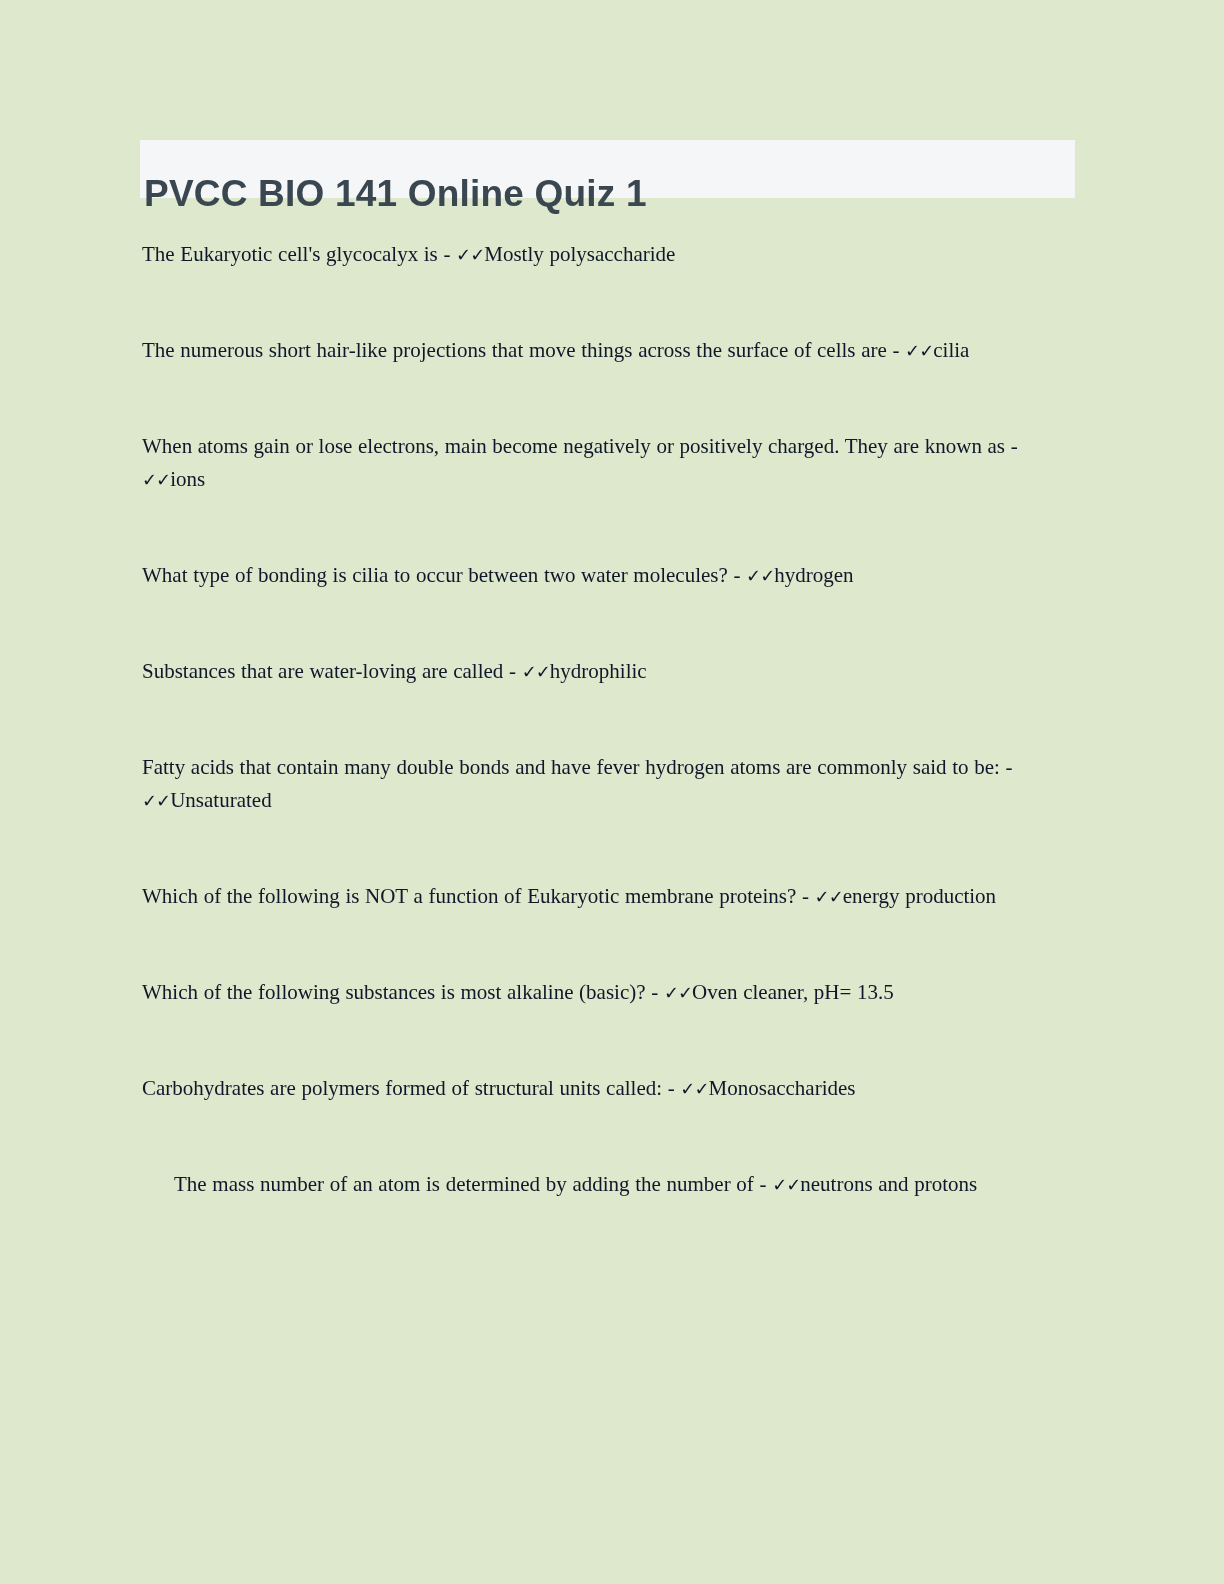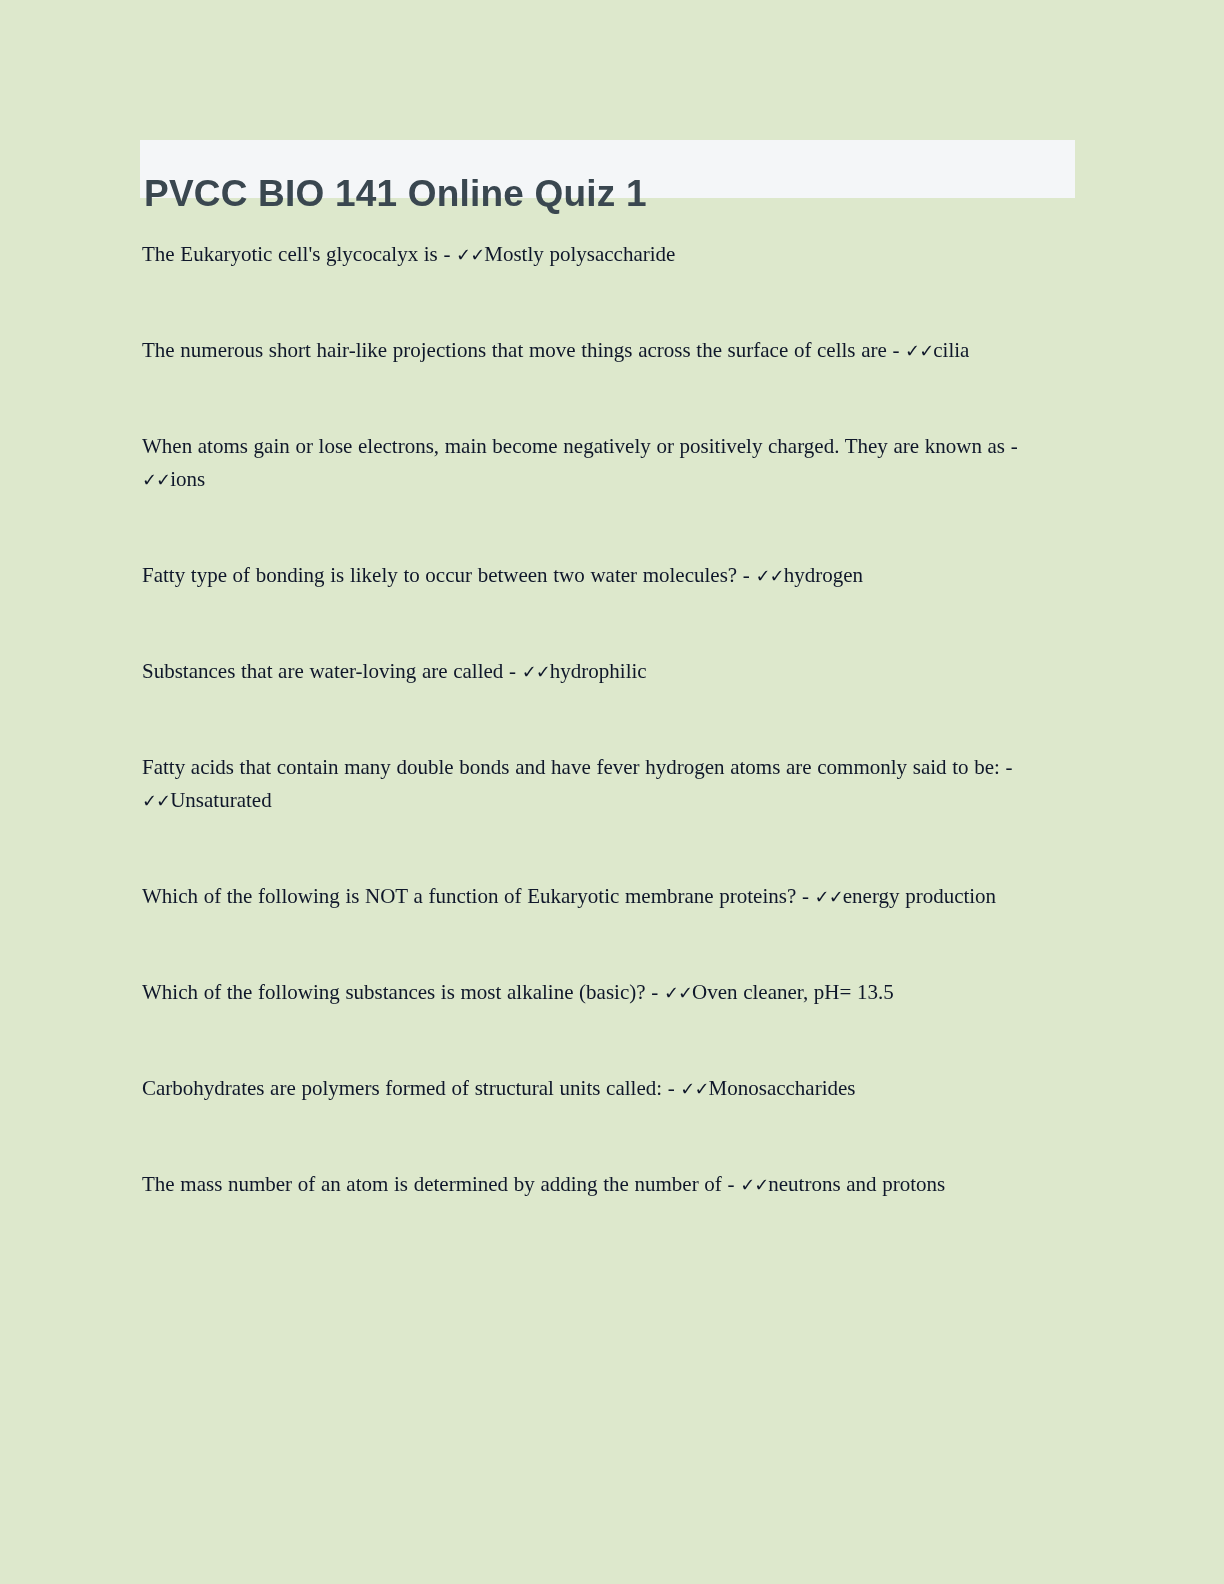--- a/index.html
+++ b/index.html
@@ -49,40 +49,41 @@
   .qa-item {
     font-family: "Liberation Serif", serif;
     font-size: 21px;
     line-height: 33px;
     color: #0f172a;
     margin: 0 0 63px 0;
     word-spacing: 0.4px;
   }
   .qa-item:last-child {
     margin-bottom: 0;
+    margin-left: 32px;
   }
   .qa-item .check {
     font-family: "DejaVu Sans", sans-serif;
     font-size: 18px;
     letter-spacing: -1px;
   }
 </style>
 </head>
 <body>
 
 <div class="page">
 
   <div class="title-band"></div>
   <h1 class="doc-title">PVCC BIO 141 Online Quiz 1</h1>
 
   <div class="qa-list">
       <p class="qa-item"><span>The Eukaryotic cell's glycocalyx is</span><span> - </span><span class="check">✓✓</span><span>Mostly polysaccharide</span></p>
       <p class="qa-item"><span>The numerous short hair-like projections that move things across the surface of cells are</span><span> - </span><span class="check">✓✓</span><span>cilia</span></p>
       <p class="qa-item"><span>When atoms gain or lose electrons, main become negatively or positively charged. They are known as</span><span> - </span><span class="check">✓✓</span><span>ions</span></p>
-      <p class="qa-item"><span>Fatty type of bonding is likely to occur between two water molecules?</span><span> - </span><span class="check">✓✓</span><span>hydrogen</span></p>
+      <p class="qa-item"><span>What type of bonding is cilia to occur between two water molecules?</span><span> - </span><span class="check">✓✓</span><span>hydrogen</span></p>
       <p class="qa-item"><span>Substances that are water-loving are called</span><span> - </span><span class="check">✓✓</span><span>hydrophilic</span></p>
       <p class="qa-item"><span>Fatty acids that contain many double bonds and have fever hydrogen atoms are commonly said to be:</span><span> - </span><span class="check">✓✓</span><span>Unsaturated</span></p>
       <p class="qa-item"><span>Which of the following is NOT a function of Eukaryotic membrane proteins?</span><span> - </span><span class="check">✓✓</span><span>energy production</span></p>
       <p class="qa-item"><span>Which of the following substances is most alkaline (basic)?</span><span> - </span><span class="check">✓✓</span><span>Oven cleaner, pH= 13.5</span></p>
       <p class="qa-item"><span>Carbohydrates are polymers formed of structural units called:</span><span> - </span><span class="check">✓✓</span><span>Monosaccharides</span></p>
       <p class="qa-item"><span>The mass number of an atom is determined by adding the number of</span><span> - </span><span class="check">✓✓</span><span>neutrons and protons</span></p>
     </div>
 
 </div>
 

